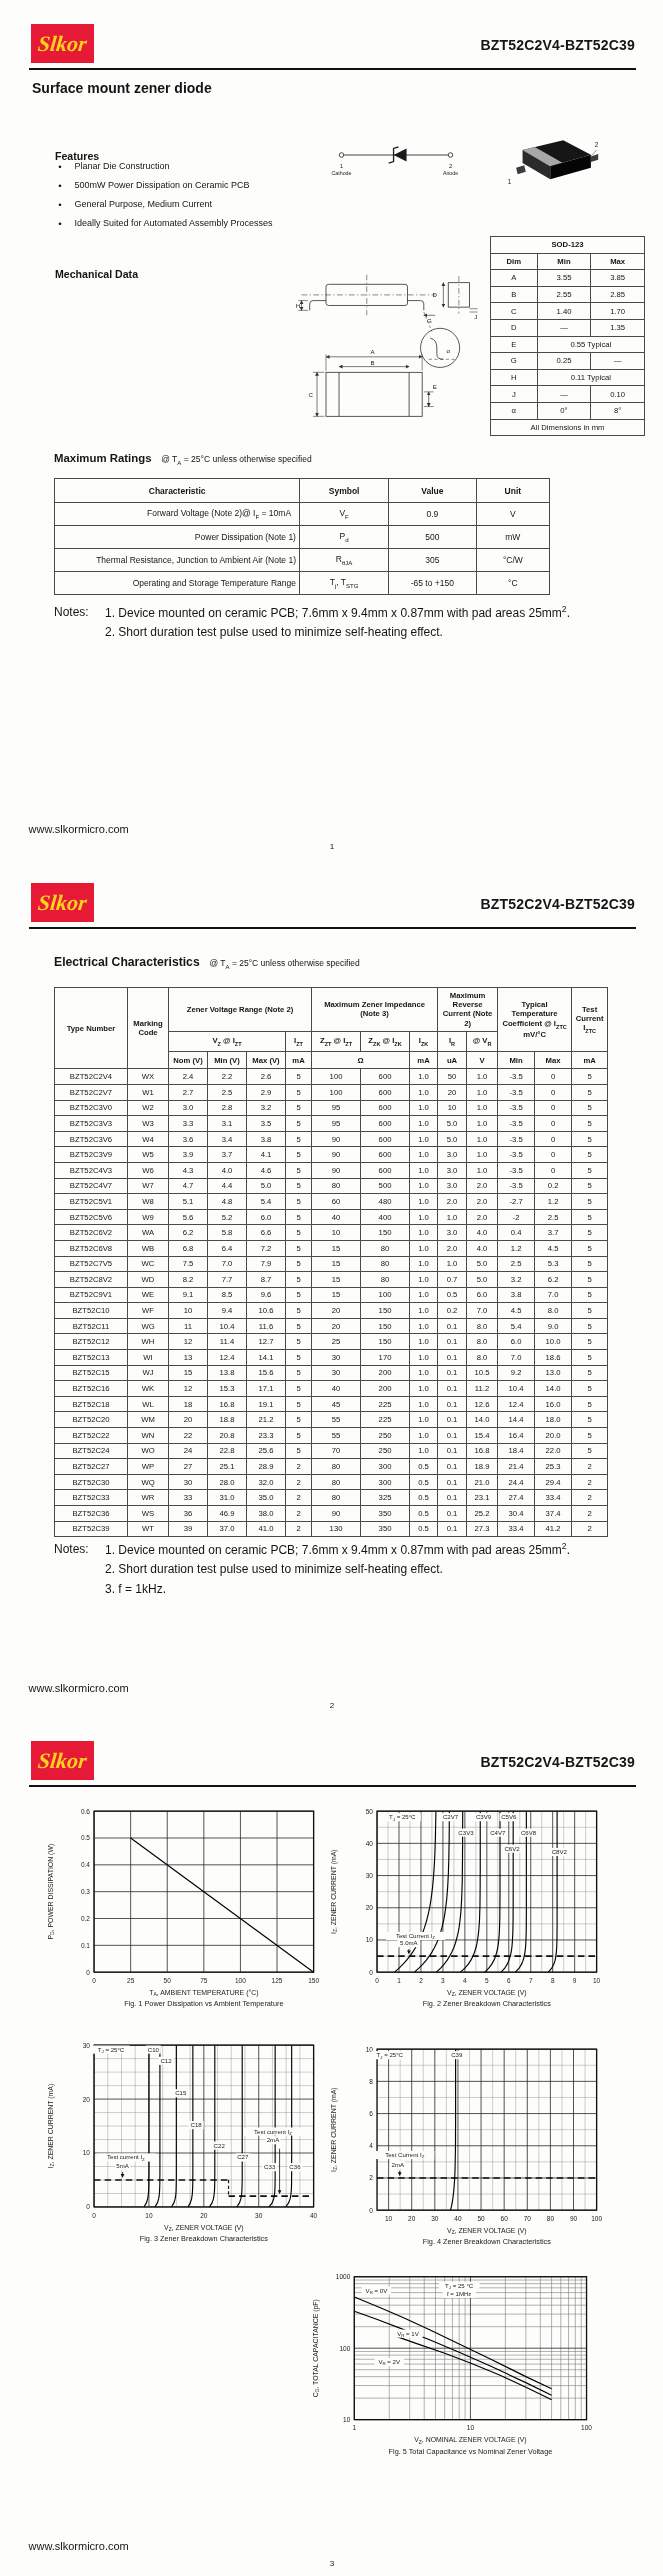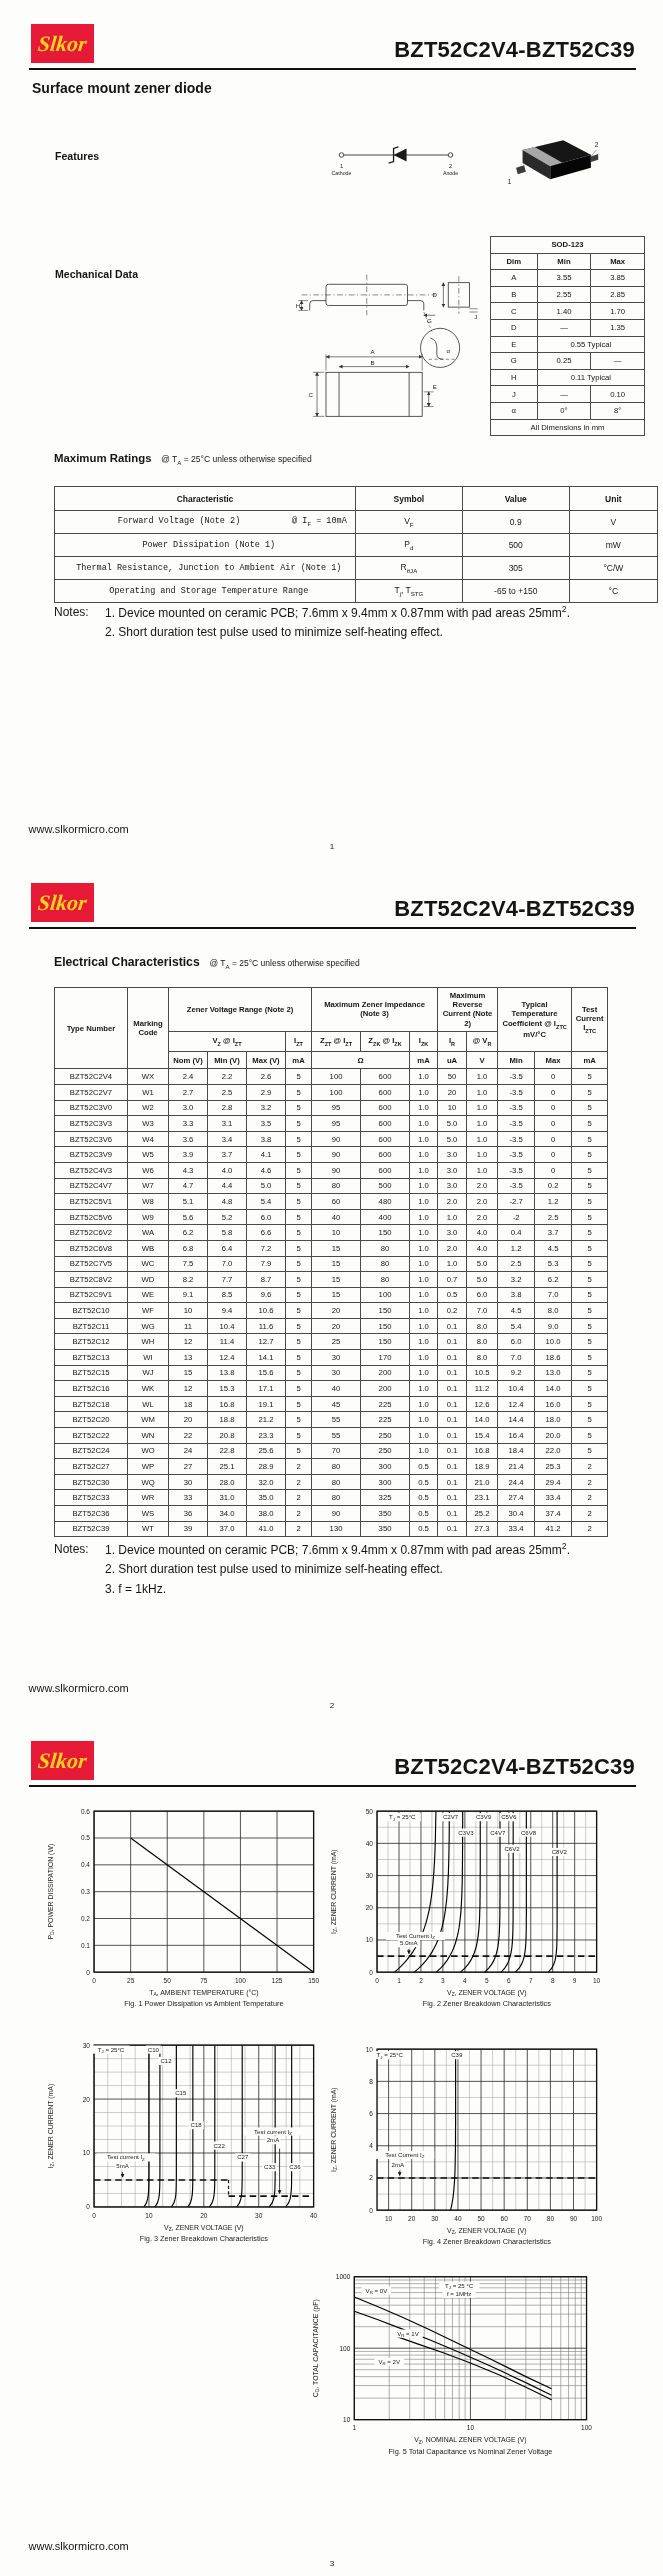--- a/index.html
+++ b/index.html
@@ -6,21 +6,21 @@
   .doc{position:relative;width:664px;height:2576px;margin:0 auto;background:#fdfdfc;
        font-family:"Liberation Sans",sans-serif;color:#151515;}
   .page{position:absolute;left:0;width:664px;height:859px;overflow:hidden;background:#fdfdfc;}
   #p1{top:0}#p2{top:859px}#p3{top:1717px}
 
   
   .logo{position:absolute;left:31px;top:24.4px;width:63px;height:39px;background:#e61937;
         display:flex;align-items:center;justify-content:center;}
   .logo span{font-family:"Liberation Serif",serif;font-style:italic;font-weight:bold;
         font-size:22px;color:#ffd21e;transform:skewX(-6deg);}
-  .part-title{position:absolute;right:29px;top:37px;font-size:22px;font-weight:bold;letter-spacing:0.2px;}
+  .part-title{position:absolute;right:29px;top:37px;font-size:14px;font-weight:bold;letter-spacing:0.2px;}
   .rule{position:absolute;left:28.5px;width:607px;top:68px;height:2.4px;background:#111;}
 
   .subtitle{position:absolute;left:32px;top:80px;font-size:14px;font-weight:bold;}
   .sec-h{position:absolute;left:55px;font-size:10.6px;font-weight:bold;}
   .bullets{position:absolute;left:55px;width:244px;margin:0;padding:0;list-style:none;font-size:9px;line-height:1.3;}
   .bullets li{position:relative;padding-left:19.5px;margin-bottom:7.3px;}
   .bullets li::before{content:"\2022";position:absolute;left:3.3px;font-size:9.8px;}
 
   svg{position:absolute;overflow:visible;}
   svg text{font-family:"Liberation Sans",sans-serif;fill:#222;}
@@ -29,24 +29,24 @@
   th,td{border:0.8px solid #4a4a4a;}
 
   .dim-table{position:absolute;left:490px;top:236px;width:155px;font-size:7.7px;text-align:center;
              border:1.6px solid #4a4a4a;}
   .dim-table th{font-weight:bold;}
   .dim-table th,.dim-table td{height:14px;padding:0.8px 2.4px;}
 
   .hx{position:absolute;left:54px;font-weight:bold;}
   .cond{font-weight:normal;font-size:8.5px;margin-left:9.8px;}
 
-  .mr-table{position:absolute;left:54px;top:478px;width:604px;font-size:8.5px;border:1.6px solid #4a4a4a;text-align:center;margin-top:8px;}
+  .mr-table{position:absolute;left:54px;top:478px;width:496px;font-size:8.5px;border:1.6px solid #4a4a4a;text-align:center;}
   .mr-table th{height:21px;font-weight:bold;}
   .mr-table td{height:20.3px;padding:0.8px 3.3px;}
-  .mr-table td:first-child{text-align:center;padding-left:11px;font-family:Liberation Mono, monospace;}
+  .mr-table td:first-child{text-align:right;padding-left:11px;}
   .fr{float:right;padding-right:4.9px;}
 
   .ec-table{position:absolute;left:54px;top:128px;width:553px;font-size:7.7px;text-align:center;
             border:1.6px solid #4a4a4a;table-layout:fixed;}
   .ec-table th{font-weight:bold;line-height:1.2;padding:0.8px 1.6px;}
   .ec-table tr.h1 th{height:41px;}
   .ec-table tr.h2 th{height:18px;}
   .ec-table tr.h3 th{height:14.6px;}
   .ec-table tbody td{height:14.6px;padding:0 1.6px;}
 
@@ -68,20 +68,26 @@
   <section class="page" id="p1">
     <div class="logo">
       <span>Slkor</span>
     </div>
     <div class="part-title">BZT52C2V4-BZT52C39</div>
     <div class="rule"></div>
 
     <div class="subtitle">Surface mount zener diode</div>
 
     <div class="sec-h" style="top:150px">Features</div>
+    <ul class="bullets" style="top:161px">
+      <li>Planar Die Construction</li>
+      <li>500mW Power Dissipation on Ceramic PCB</li>
+      <li>General Purpose, Medium Current</li>
+      <li>Ideally Suited for Automated Assembly Processes</li>
+    </ul>
 
     <svg viewBox="0 0 150 40" style="left:335px;top:145px;width:122px;height:33px">
       <line x1="8" y1="12" x2="142" y2="12" stroke="#444" stroke-width="1.4"></line>
       <circle cx="8" cy="12" r="2.8" fill="#fdfdfc" stroke="#444" stroke-width="1.2"></circle>
       <circle cx="142" cy="12" r="2.8" fill="#fdfdfc" stroke="#444" stroke-width="1.2"></circle>
       <polygon points="88,4 88,20 72,12" fill="#1a1a1a"></polygon>
       <path d="M78 2 L72 4 V20 L66 22" fill="none" stroke="#1a1a1a" stroke-width="1.6"></path>
       <text x="8" y="28" font-size="7" text-anchor="middle">1</text>
       <text x="142" y="28" font-size="7" text-anchor="middle">2</text>
       <text x="8" y="37" font-size="6.5" text-anchor="middle">Cathode</text>
@@ -782,21 +788,21 @@
             <td>0.1</td>
             <td>23.1</td>
             <td>27.4</td>
             <td>33.4</td>
             <td>2</td>
           </tr>
           <tr>
             <td>BZT52C36</td>
             <td>WS</td>
             <td>36</td>
-            <td>34.0</td>
+            <td>46.9</td>
             <td>38.0</td>
             <td>2</td>
             <td>90</td>
             <td>350</td>
             <td>0.5</td>
             <td>0.1</td>
             <td>25.2</td>
             <td>30.4</td>
             <td>37.4</td>
             <td>2</td>

